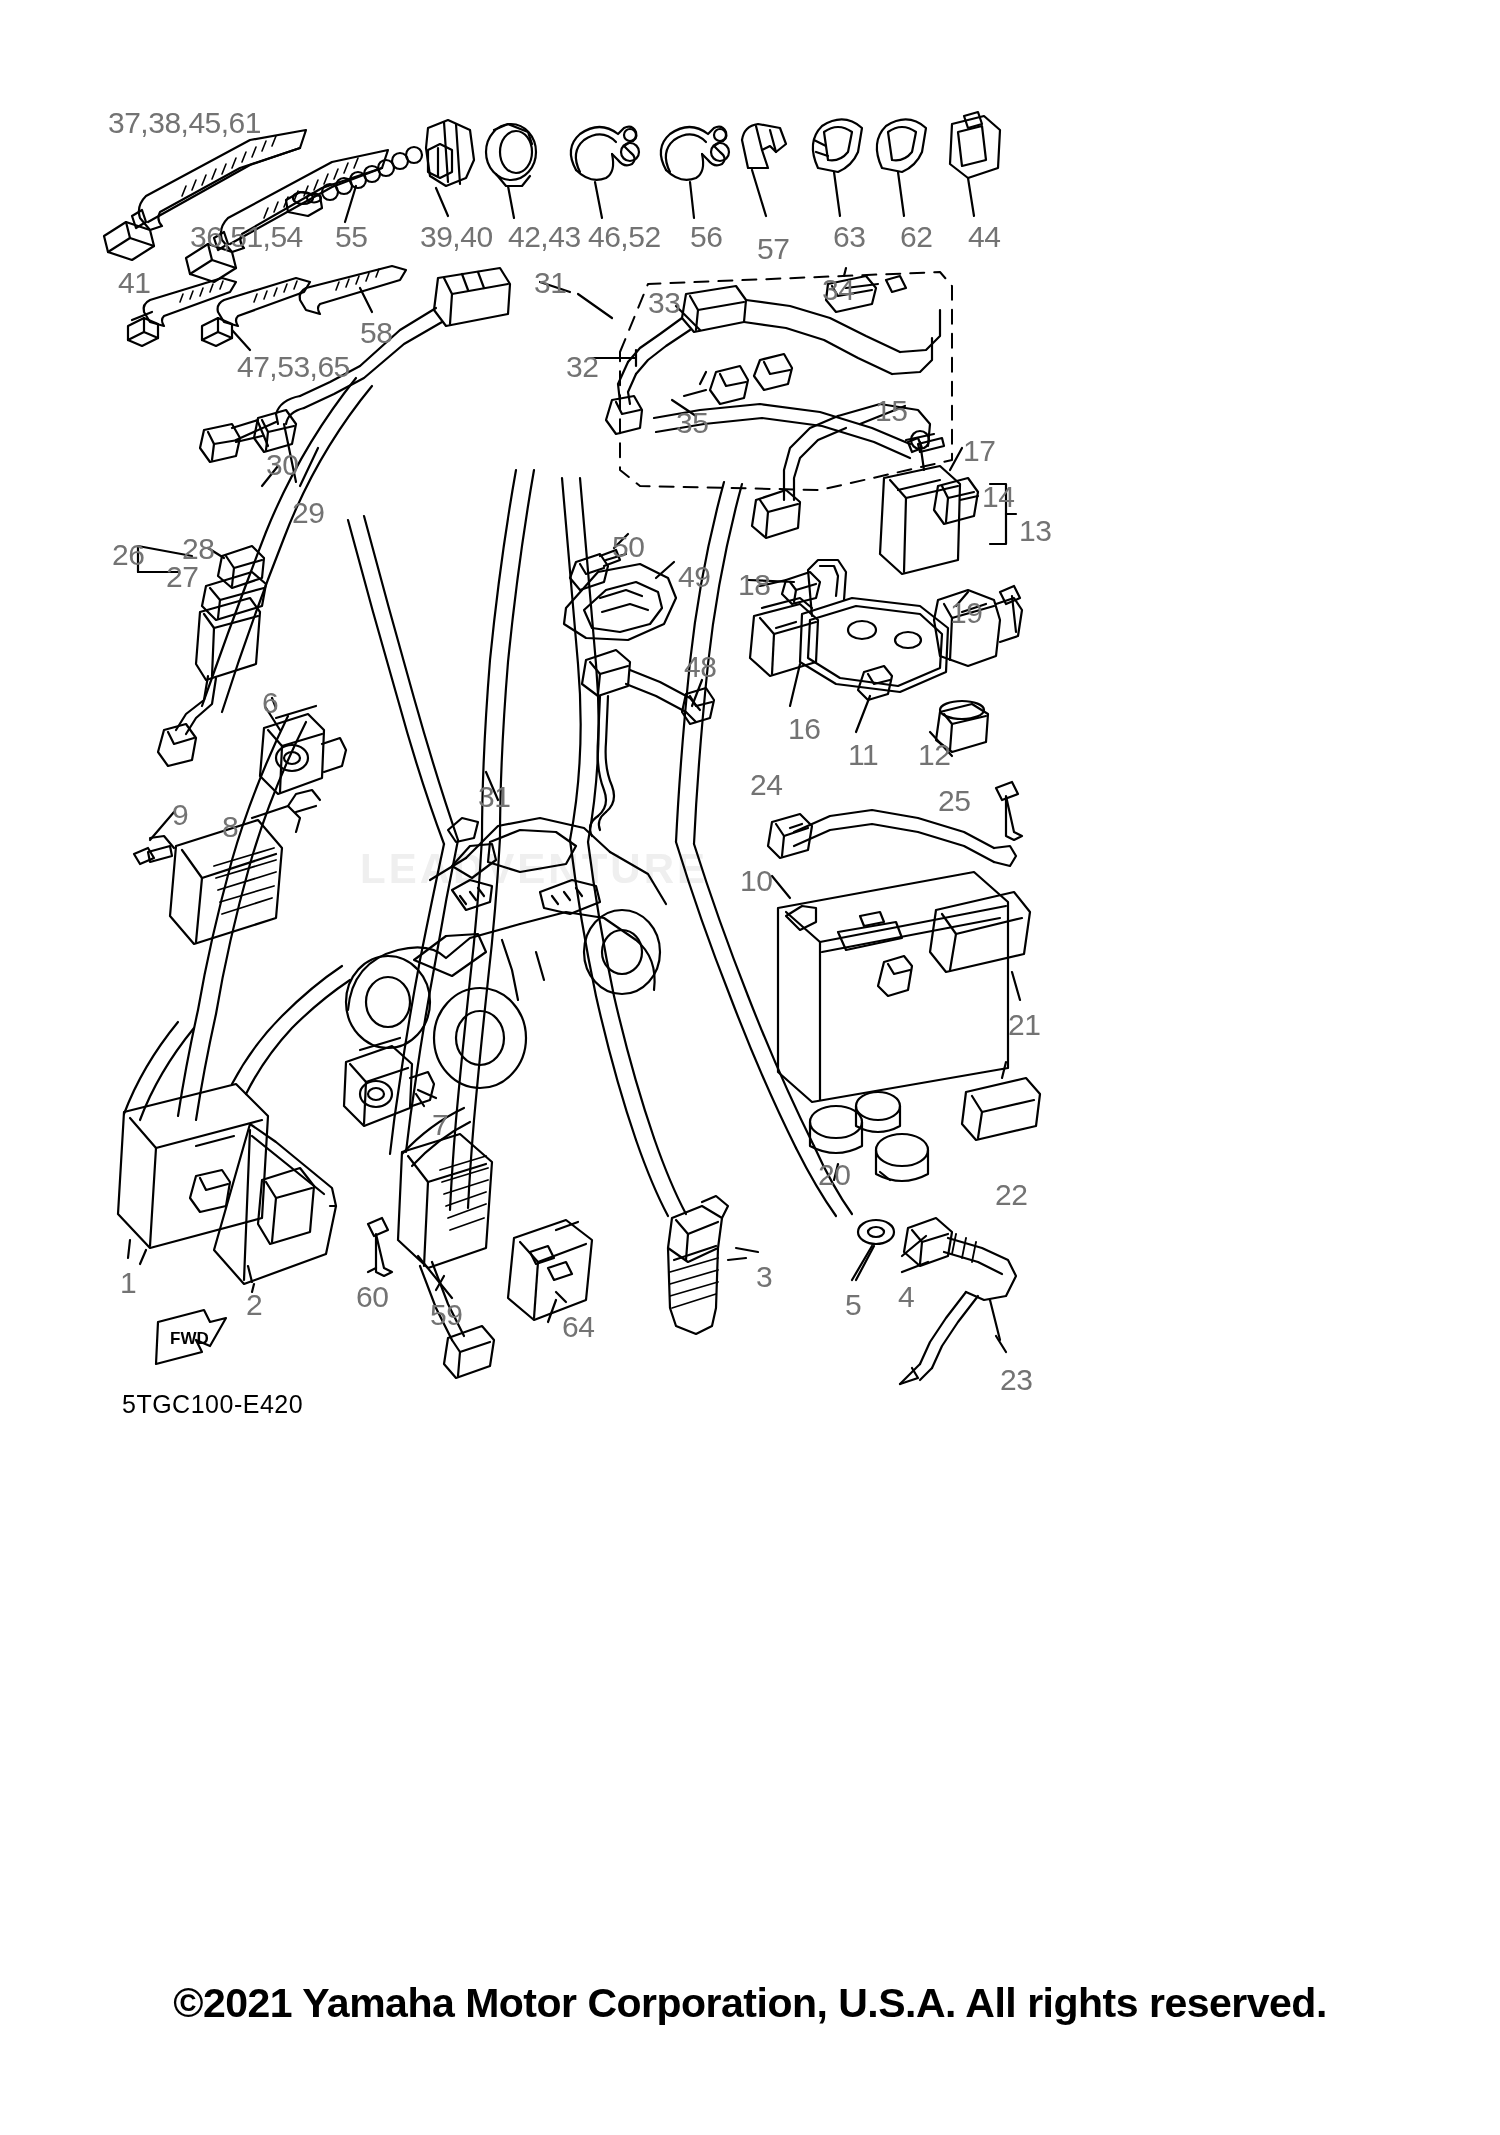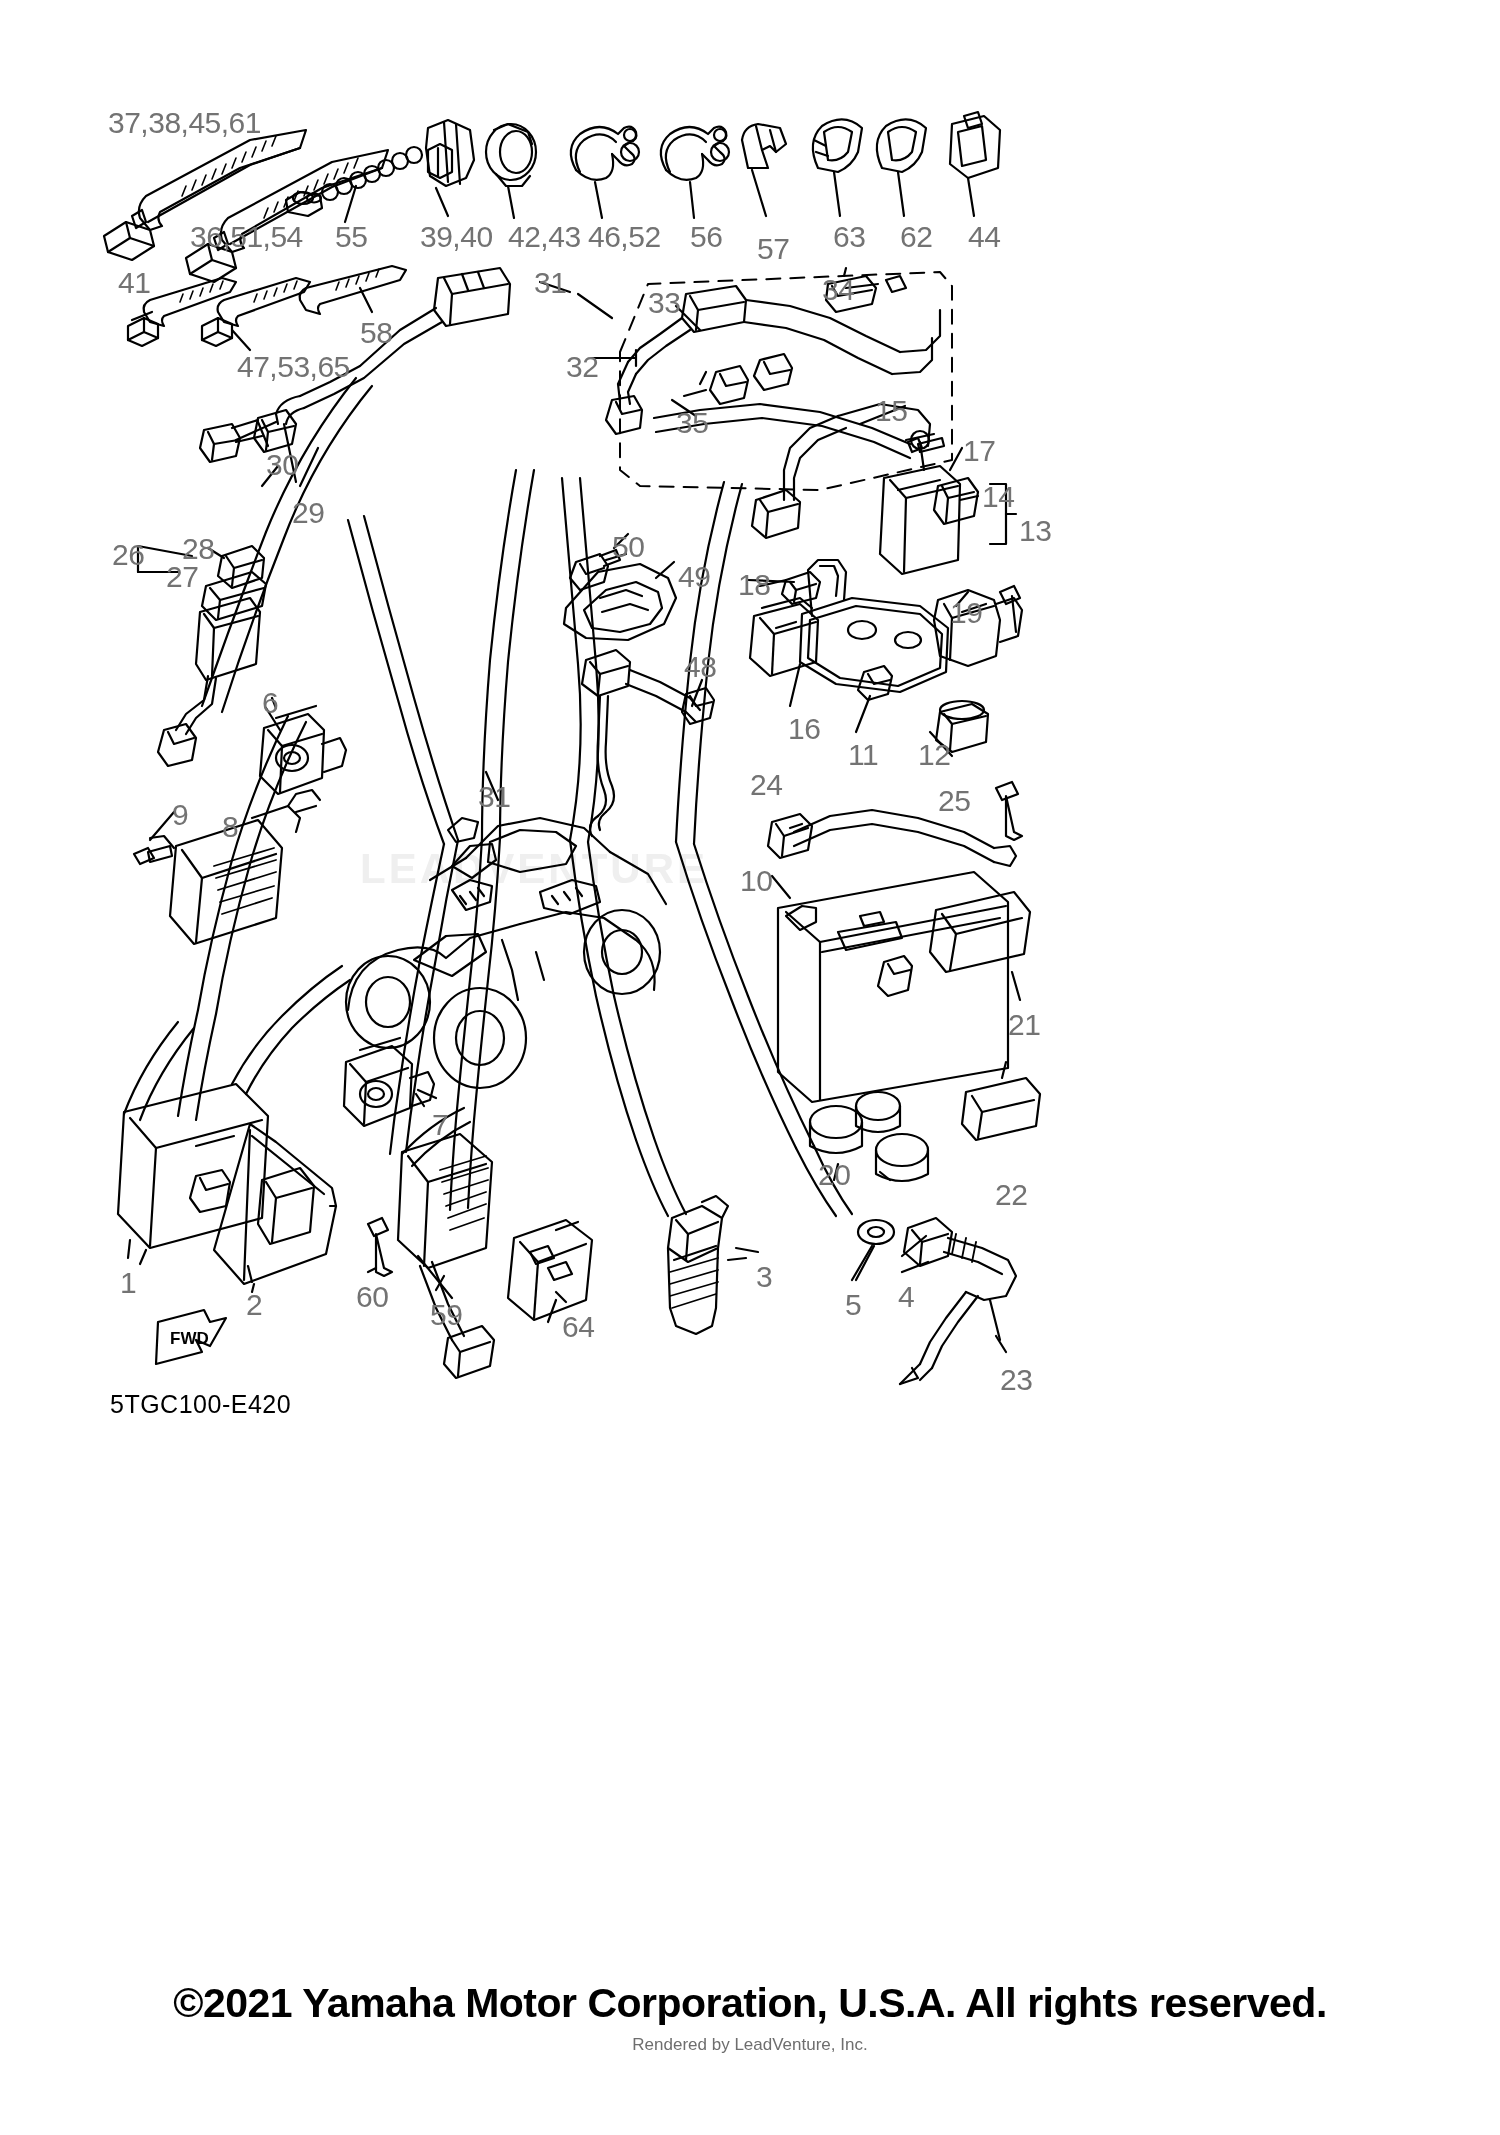--- a/index.html
+++ b/index.html
@@ -24,20 +24,21 @@
     letter-spacing:-0.5px;
     color:#737373;
     white-space:nowrap;
     line-height:1;
   }
   .code{
     position:absolute;
     font-size:25px;
     letter-spacing:0.5px;
     white-space:nowrap;
+    margin-left:12px;
   }
   .fwdlabel{
     position:absolute;
     font-size:17px;
     font-weight:bold;
     letter-spacing:0px;
     white-space:nowrap;
   }
   #footer{
     position:absolute;
@@ -692,16 +693,15 @@
       <div class="cal" style="left: 898px; top: 1282px;">4</div>
       <div class="cal" style="left: 1000px; top: 1365px;">23</div>
     </div>
 
   <div class="code" id="diagram-code" style="left:110px; top:1390px;">5TGC100-E420</div>
 
   <div class="fwdlabel" id="fwd-label" style="left:170px; top:1329px;">FWD</div>
 
   <div id="footer">
     <div id="copyright">©2021 Yamaha Motor Corporation, U.S.A. All rights reserved.</div>
-    <div id="rendered">Rendered by LeadVenture, Inc.</div>
   </div>
 
 </div>
 
 </body></html>

